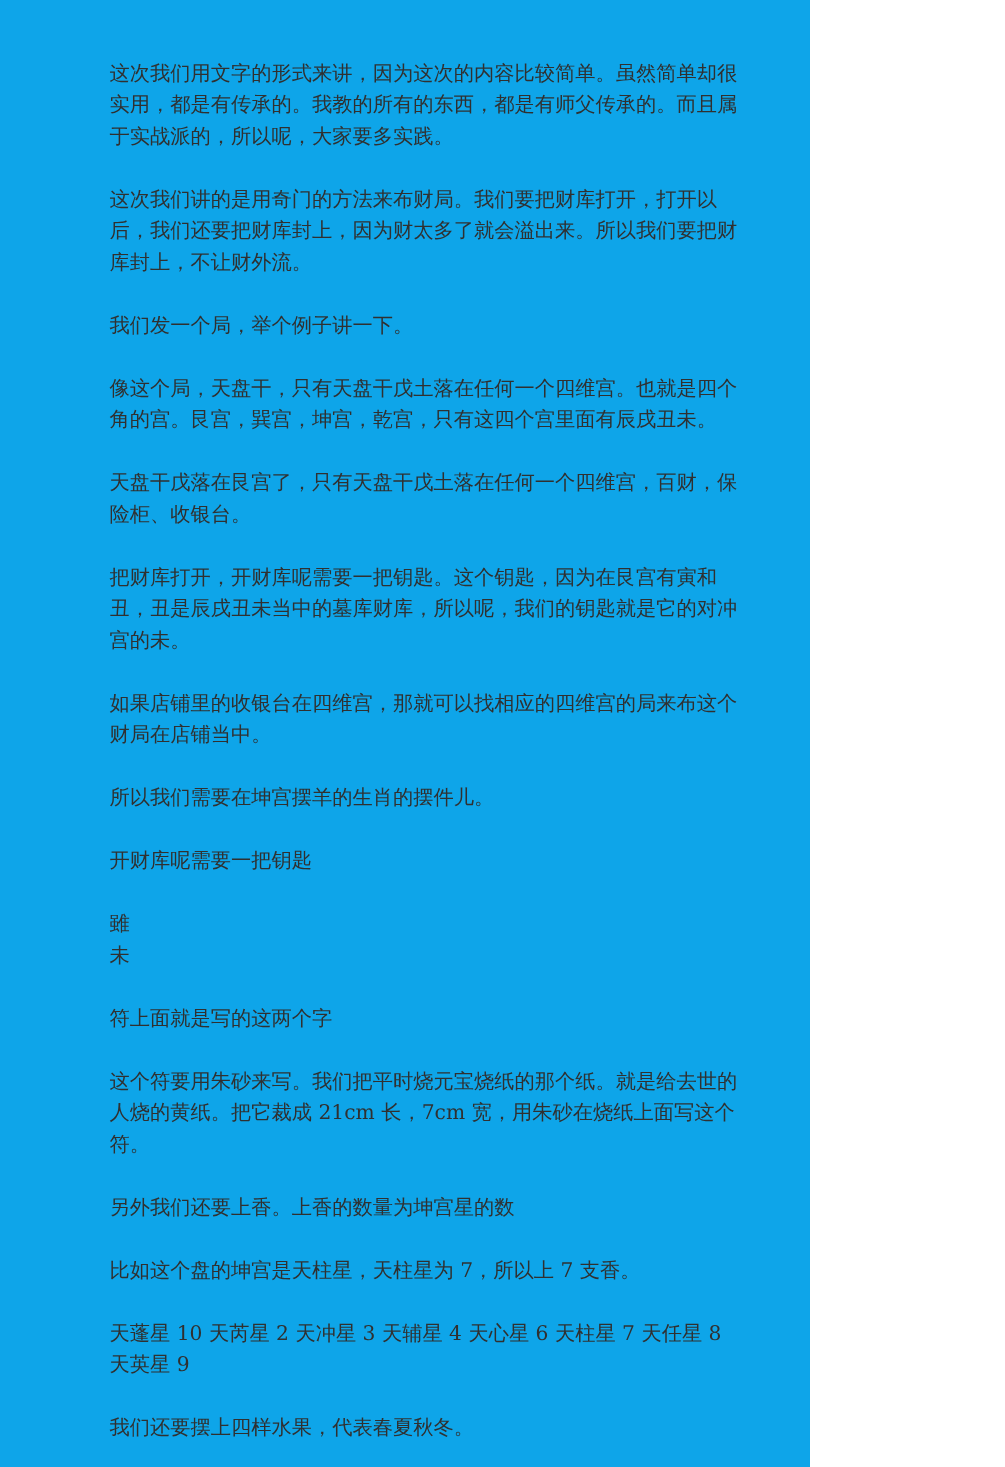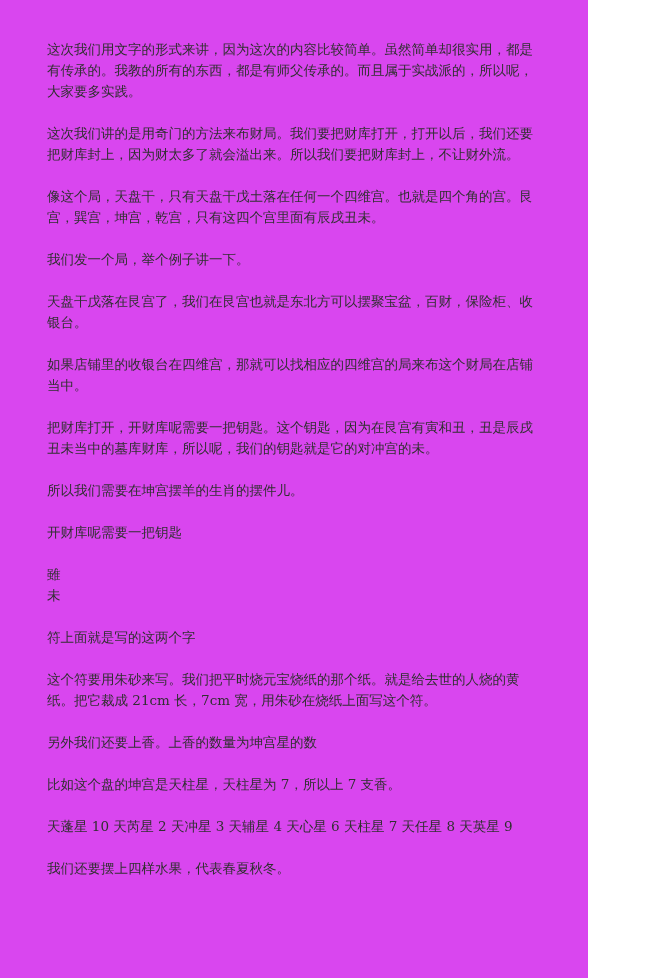--- a/index.html
+++ b/index.html
@@ -9,24 +9,24 @@
   }
   body {
     width: 670px;
     height: 978px;
     overflow: hidden;
     font-family: "DejaVu Serif", "Liberation Serif", serif;
     color: #303030;
   }
   .doc-page {
     box-sizing: border-box;
-    width: 588px;
+    width: 540px;
     height: 978px;
-    padding: 39px 42px 0 47px;
-    background: #d946ef;
+    padding: 39px 42px 0 73px;
+    background: #0ea5e9;
   }
   .doc-page p {
     margin: 21px 0 0 0;
     font-size: 13.5px;
     line-height: 21px;
     word-break: break-all;
     text-align: left;
   }
   .doc-page p:first-child {
     margin-top: 0;
@@ -34,25 +34,25 @@
   .doc-page p.tight {
     margin-top: 0;
   }
 </style>
 </head>
 <body>
 
 <div class="doc-page">
   <p>这次我们用文字的形式来讲，因为这次的内容比较简单。虽然简单却很实用，都是有传承的。我教的所有的东西，都是有师父传承的。而且属于实战派的，所以呢，大家要多实践。</p>
   <p>这次我们讲的是用奇门的方法来布财局。我们要把财库打开，打开以后，我们还要把财库封上，因为财太多了就会溢出来。所以我们要把财库封上，不让财外流。</p>
+  <p>我们发一个局，举个例子讲一下。</p>
   <p>像这个局，天盘干，只有天盘干戊土落在任何一个四维宫。也就是四个角的宫。艮宫，巽宫，坤宫，乾宫，只有这四个宫里面有辰戌丑未。</p>
-  <p>我们发一个局，举个例子讲一下。</p>
-  <p>天盘干戊落在艮宫了，我们在艮宫也就是东北方可以摆聚宝盆，百财，保险柜、收银台。</p>
+  <p>天盘干戊落在艮宫了，只有天盘干戊土落在任何一个四维宫，百财，保险柜、收银台。</p>
+  <p>把财库打开，开财库呢需要一把钥匙。这个钥匙，因为在艮宫有寅和丑，丑是辰戌丑未当中的墓库财库，所以呢，我们的钥匙就是它的对冲宫的未。</p>
   <p>如果店铺里的收银台在四维宫，那就可以找相应的四维宫的局来布这个财局在店铺当中。</p>
-  <p>把财库打开，开财库呢需要一把钥匙。这个钥匙，因为在艮宫有寅和丑，丑是辰戌丑未当中的墓库财库，所以呢，我们的钥匙就是它的对冲宫的未。</p>
   <p>所以我们需要在坤宫摆羊的生肖的摆件儿。</p>
   <p>开财库呢需要一把钥匙</p>
   <p>雖</p>
   <p class="tight">未</p>
   <p>符上面就是写的这两个字</p>
   <p>这个符要用朱砂来写。我们把平时烧元宝烧纸的那个纸。就是给去世的人烧的黄纸。把它裁成 21cm 长，7cm 宽，用朱砂在烧纸上面写这个符。</p>
   <p>另外我们还要上香。上香的数量为坤宫星的数</p>
   <p>比如这个盘的坤宫是天柱星，天柱星为 7，所以上 7 支香。</p>
   <p>天蓬星 10 天芮星 2 天冲星 3 天辅星 4 天心星 6 天柱星 7 天任星 8 天英星 9</p>
   <p>我们还要摆上四样水果，代表春夏秋冬。</p>

